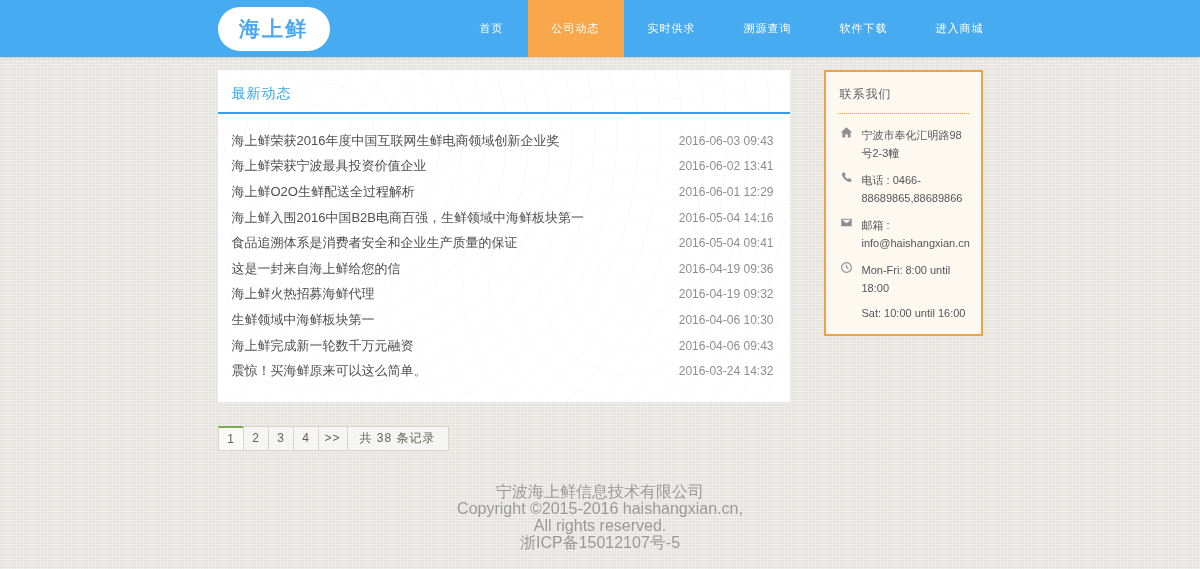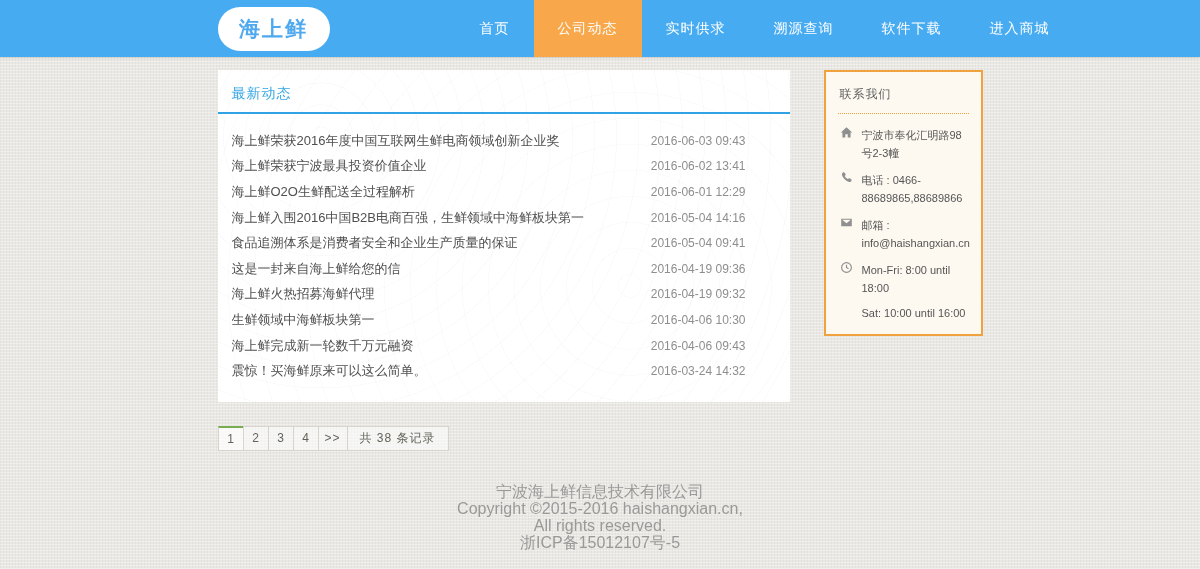--- a/index.html
+++ b/index.html
@@ -36,21 +36,21 @@
     color:#4fa9ef; font-size:21px; font-weight:bold; letter-spacing:2px;
     font-family:Liberation Sans, sans-serif;
   }
   .nav-menu {
     position:absolute; left:238px; top:0; height:57px;
     display:flex; align-items:stretch;
   }
   .nav-item {
     display:flex; align-items:center; justify-content:center;
     padding:0 24px;
-    color:#fff; font-size:14px; letter-spacing:1px;
+    color:#fff; font-size:11px; letter-spacing:1px;
     cursor:pointer; white-space:nowrap;
   }
   .nav-item.active { background:#f8a84b; }
 
   
   .container {
     width:765px; margin:13px auto 0;
     display:flex; align-items:flex-start;
   }
   .left-col { width:572px; }
@@ -67,21 +67,21 @@
   }
   .news-header {
     padding:14px 14px 9px 14px;
     border-bottom:2px solid #2fa3e6;
   }
   .news-title { color:#36a6e5; font-size:14px; letter-spacing:1px; }
   .news-list { list-style:none; padding:14px 0 0 0; }
   .news-row {
     display:flex; align-items:center; justify-content:space-between;
     height:25.6px;
-    padding:0 44px 0 14px;
+    padding:0 16px 0 14px;
     cursor:pointer;
   }
   .news-row-title { font-size:13px; color:#4f4f4f; white-space:nowrap; overflow:hidden; }
   .news-row-date { font-size:12px; color:#8e8e8e; white-space:nowrap; margin-left:16px; }
 
   
   .pagination { display:flex; margin-top:24px; }
   .page-cell {
     min-width:26px; height:25px;
     border:1px solid #d6d4cd;

